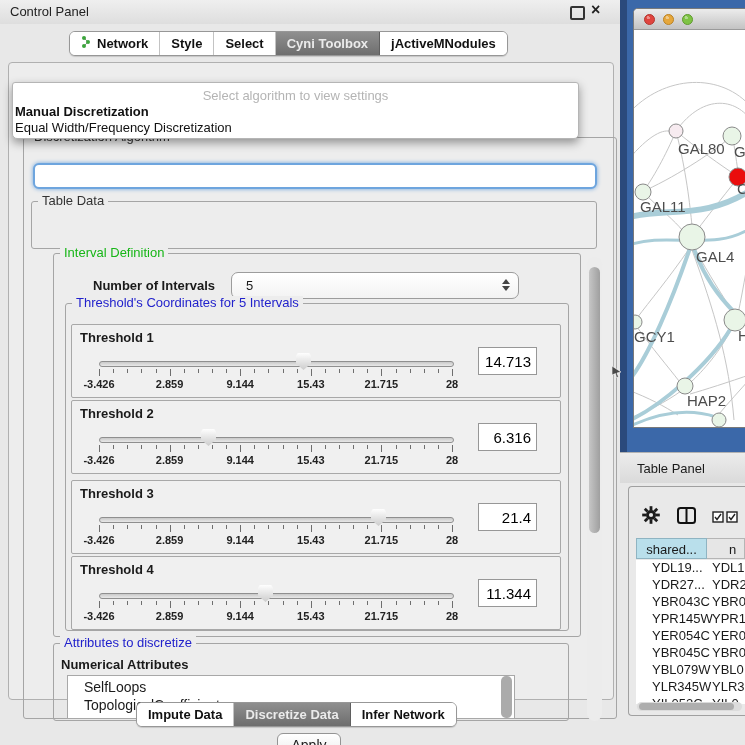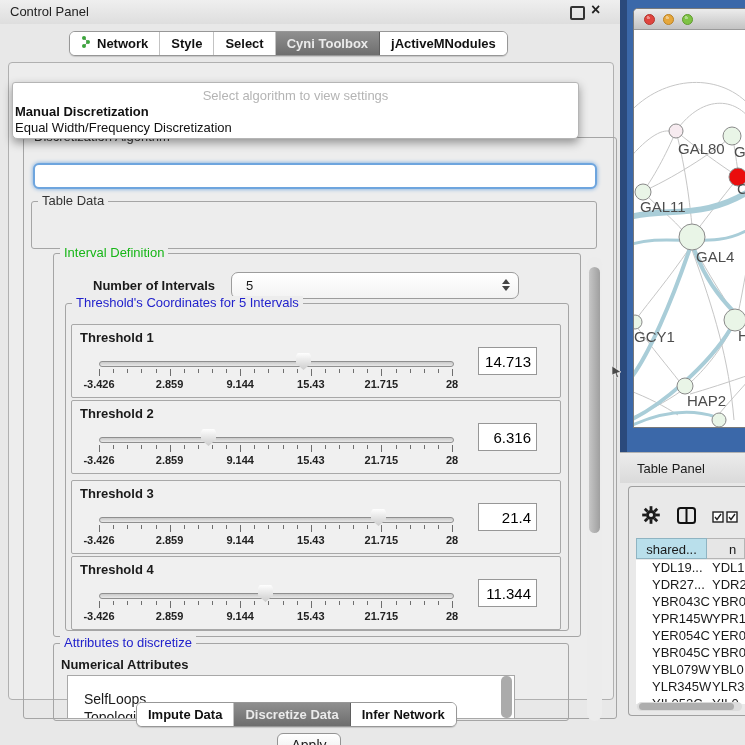--- a/index.html
+++ b/index.html
@@ -76,21 +76,21 @@
   .th-value{position:absolute;left:406px;top:22px;width:52px;height:26px;border:1px solid #979797;
             background:#fff;font-family:"Liberation Sans",sans-serif;font-size:15px;text-align:right;padding:0 5px 0 0;}
 
   #cp-scrollbar{left:578px;top:194px;width:15px;height:464px;background:#ececec;border-radius:8px;}
   #cp-scroll-thumb{left:580px;top:204px;width:11px;height:266px;border-radius:6px;
                    background:linear-gradient(90deg,#c6c6c6,#9f9f9f);}
 
   #attr-group{left:44px;top:580px;width:514px;height:76px;}
   #attr-sub{left:52px;top:594px;font-size:13px;font-weight:bold;}
   #attr-list{left:58px;top:612px;width:448px;height:44px;background:#fff;border:1px solid #a8a8a8;
-             overflow:hidden;padding:14px 0 0 16px;box-sizing:border-box;}
+             overflow:hidden;padding:2px 0 0 16px;box-sizing:border-box;}
   .attr-item{font-size:14px;line-height:18px;white-space:nowrap;}
   #attr-scroll{left:492px;top:613px;width:11px;height:42px;background:#ababab;border-radius:5px;}
 
   #apply-btn{left:268px;top:670px;width:62px;height:22px;background:linear-gradient(#ffffff,#ececec);
              border:1px solid #949494;border-radius:6px;font-size:14px;text-align:center;line-height:22px;}
 
   
   #blue-bg{left:620px;top:0;width:125px;height:452px;background:#3b68a9;}
   #blue-strip{left:620px;top:0;width:7px;height:452px;background:#2b4a7c;}
   #net-window{left:633px;top:8px;width:112px;height:418px;background:#fff;border:1px solid #7a7a7a;

